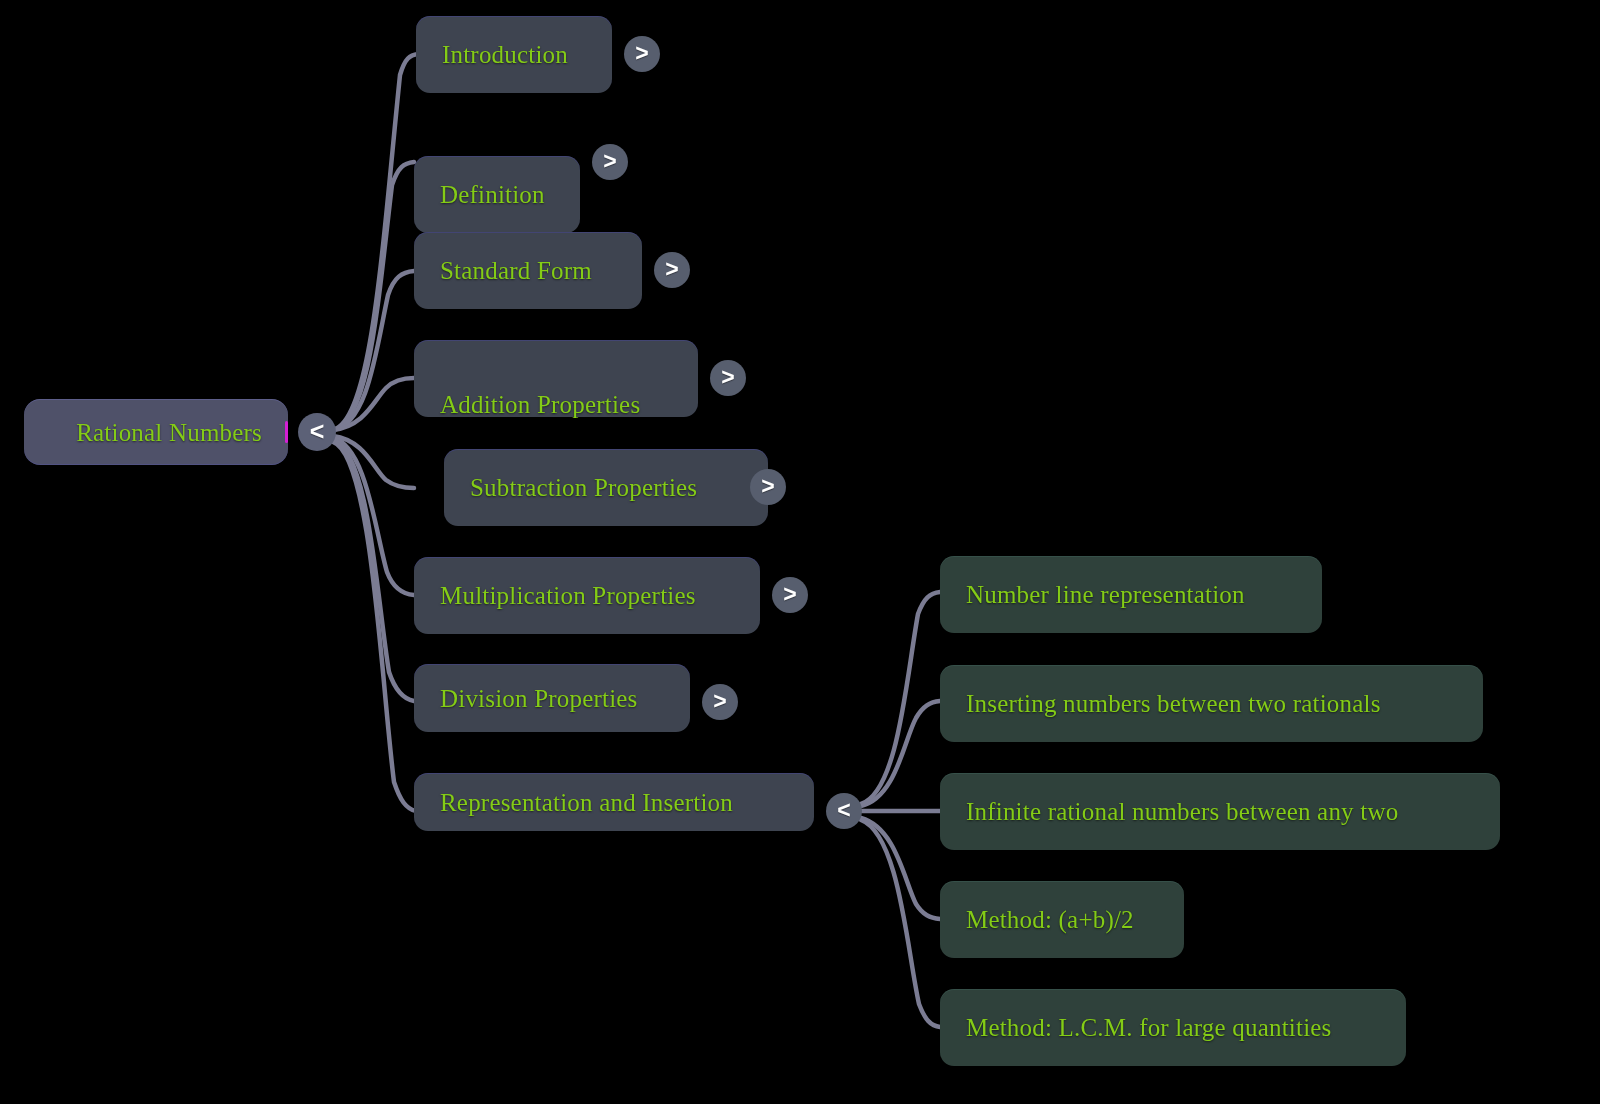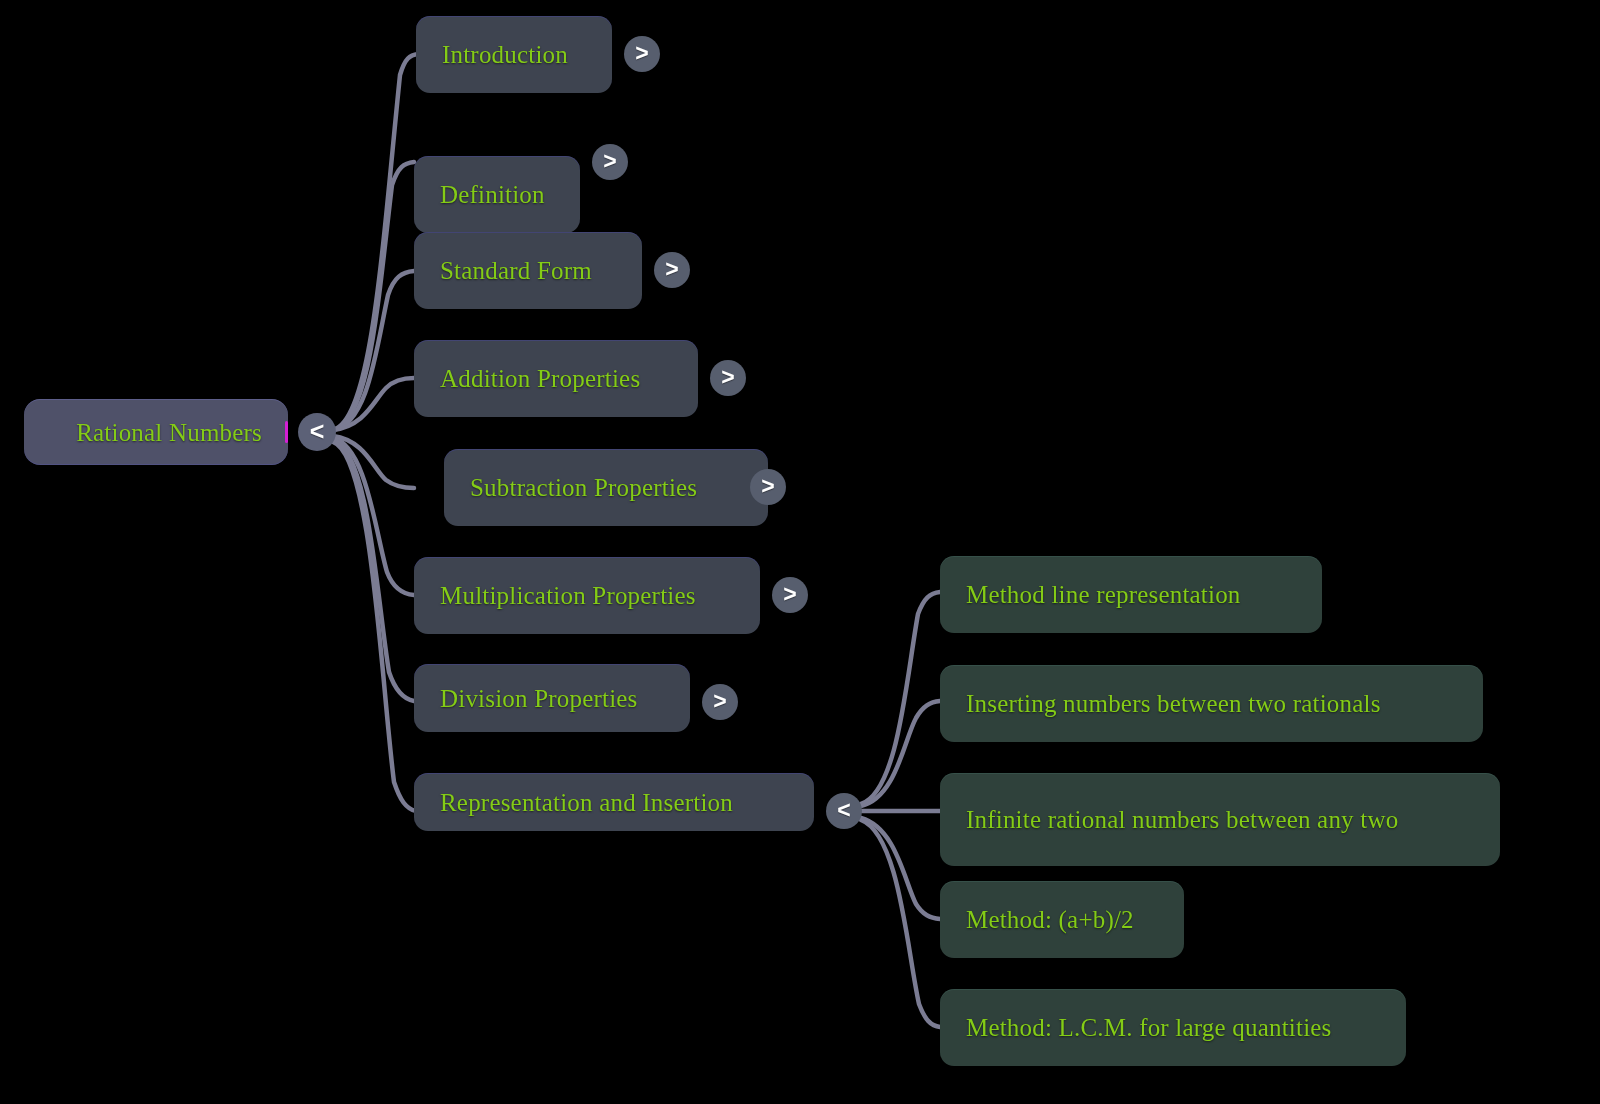--- a/index.html
+++ b/index.html
@@ -142,21 +142,21 @@
     <span class="chev">&gt;</span>
   </div>
 
   <div class="node lvl2" style="left:414px; top:232px; width:228px; height:77px;">
     <span class="label">Standard Form</span>
   </div>
   <div class="toggle" style="left:654px; top:252px;">
     <span class="chev">&gt;</span>
   </div>
 
-  <div class="node lvl2" style="left:414px; top:340px; width:284px; height:77px;">
+  <div class="node lvl2" style="left:414px; top:340px; width:284px; height:77px;align-items:flex-end;">
     <span class="label">Addition Properties</span>
   </div>
   <div class="toggle" style="left:710px; top:360px;">
     <span class="chev">&gt;</span>
   </div>
 
   <div class="node lvl2" style="left:410px; top:449px; width:324px; height:77px;margin-left:34px;">
     <span class="label">Subtraction Properties</span>
   </div>
   <div class="toggle" style="left:750px; top:469px;">
@@ -178,28 +178,28 @@
   </div>
 
   <div class="node lvl2" style="left:414px; top:773px; width:400px; height:58px;">
     <span class="label">Representation and Insertion</span>
   </div>
   <div class="toggle" style="left:826px; top:793px;">
     <span class="chev">&lt;</span>
   </div>
 
   <div class="node lvl3" style="left:940px; top:556px; width:382px; height:77px;">
-    <span class="label">Method line representation</span>
+    <span class="label">Number line representation</span>
   </div>
 
   <div class="node lvl3" style="left:940px; top:665px; width:543px; height:77px;">
     <span class="label">Inserting numbers between two rationals</span>
   </div>
 
-  <div class="node lvl3" style="left:940px; top:773px; width:560px; height:93px;">
+  <div class="node lvl3" style="left:940px; top:773px; width:560px; height:77px;">
     <span class="label">Infinite rational numbers between any two</span>
   </div>
 
   <div class="node lvl3" style="left:940px; top:881px; width:244px; height:77px;">
     <span class="label">Method: (a+b)/2</span>
   </div>
 
   <div class="node lvl3" style="left:940px; top:989px; width:466px; height:77px;">
     <span class="label">Method: L.C.M. for large quantities</span>
   </div>

